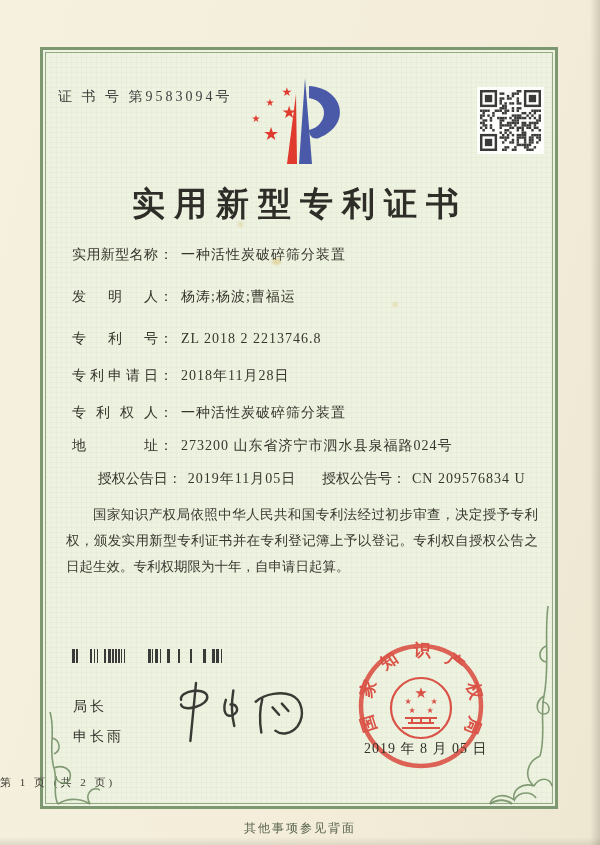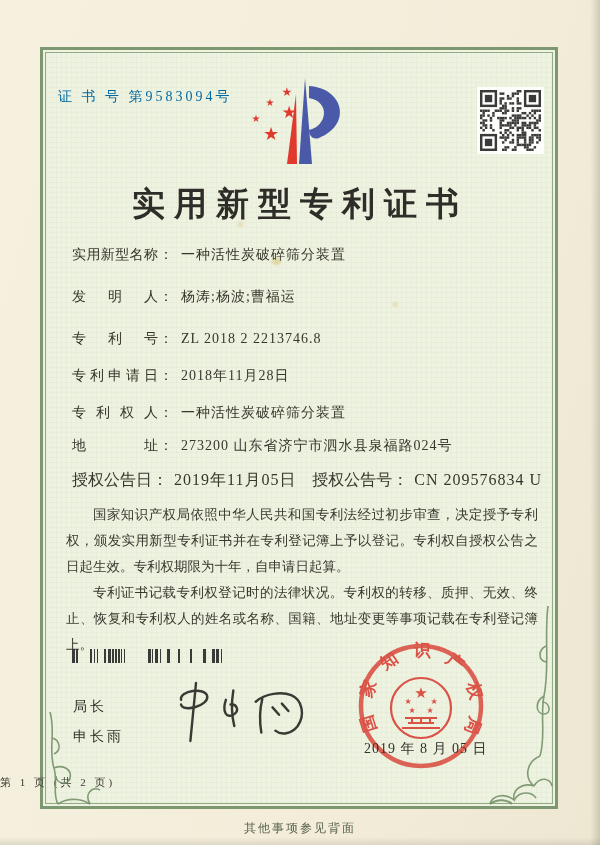--- a/index.html
+++ b/index.html
@@ -22,35 +22,35 @@
   .frame-inner{position:absolute;inset:2px;border:1px solid #93ab85;
     background:
       repeating-linear-gradient(90deg,rgba(140,170,120,.055) 0 1px,transparent 1px 5px),
       repeating-linear-gradient(0deg,rgba(140,170,120,.055) 0 1px,transparent 1px 5px);}
 
   .stain{position:absolute;border-radius:50%;filter:blur(1px);}
   .stain1{left:272px;top:258px;width:9px;height:7px;background:rgba(205,170,60,.35);}
   .stain2{left:238px;top:222px;width:5px;height:5px;background:rgba(205,170,60,.28);}
   .stain3{left:392px;top:302px;width:6px;height:5px;background:rgba(205,170,60,.22);}
 
-  .cert-no{position:absolute;left:58px;top:88px;font-size:14px;letter-spacing:3px;color:#0369a1;}
+  .cert-no{position:absolute;left:58px;top:88px;font-size:14px;letter-spacing:3px;color:#404040;}
 
   .logo{position:absolute;left:243px;top:74px;width:114px;height:94px;}
   .qr{position:absolute;left:477px;top:87px;width:67px;height:67px;background:#fdfdfb;padding:3px;box-sizing:border-box;}
   .qr svg{width:100%;height:100%;display:block;}
 
   .title{position:absolute;left:0;top:182px;width:600px;text-align:center;
     font-size:33px;font-weight:700;letter-spacing:9px;color:#2e2d28;}
 
   .field{position:absolute;left:72px;font-size:14px;color:#37362d;white-space:nowrap;}
   .flabel{display:inline-block;width:86px;text-align:justify;text-align-last:justify;-moz-text-align-last:justify;vertical-align:top;}
   .fcolon{display:inline-block;margin:0 2px 0 1px;}
   .fvalue{display:inline-block;margin-left:6px;letter-spacing:1px;}
   .f1{top:246px;} .f2{top:288px;} .f3{top:330px;} .f4{top:367px;} .f5{top:404px;} .f6{top:437px;}
-  .grant-row{position:absolute;left:72px;top:470px;width:470px;font-size:16px;color:#37362d;display:flex;}
+  .grant-row{position:absolute;left:72px;top:470px;width:470px;font-size:14px;color:#37362d;display:flex;text-align:center;}
   .grant-left{width:250px;white-space:nowrap;}
   .grant-right{white-space:nowrap;}
 
   .body-text{position:absolute;left:66px;top:502px;width:472px;
     font-size:13.5px;line-height:26px;color:#3a3930;text-align:justify;}
   .body-text p{margin:0;text-indent:2em;}
 
   .barcode{position:absolute;left:72px;top:649px;width:153px;height:14px;}
   .barcode svg{width:100%;height:100%;display:block;}
 
@@ -341,21 +341,20 @@
     <div class="grant-left">
       <span>授权公告日</span><span>：</span><span class="fvalue">2019年11月05日</span>
     </div>
     <div class="grant-right">
       <span>授权公告号</span><span>：</span><span class="fvalue">CN 209576834 U</span>
     </div>
   </div>
 
   <div class="body-text">
     <p>国家知识产权局依照中华人民共和国专利法经过初步审查，决定授予专利权，颁发实用新型专利证书并在专利登记簿上予以登记。专利权自授权公告之日起生效。专利权期限为十年，自申请日起算。</p>
-    <p>专利证书记载专利权登记时的法律状况。专利权的转移、质押、无效、终止、恢复和专利权人的姓名或名称、国籍、地址变更等事项记载在专利登记簿上。</p>
   </div>
 
   <div class="barcode">
     <svg id="barcode" viewBox="0 0 153 14" preserveAspectRatio="none" xmlns="http://www.w3.org/2000/svg">
         <rect x="0" y="0" width="3" height="14" fill="#3a3a38"></rect>
         <rect x="4" y="0" width="2" height="14" fill="#3a3a38"></rect>
         <rect x="18" y="0" width="2" height="14" fill="#3a3a38"></rect>
         <rect x="22" y="0" width="1" height="14" fill="#3a3a38"></rect>
         <rect x="25" y="0" width="1" height="14" fill="#3a3a38"></rect>
         <rect x="32" y="0" width="2" height="14" fill="#3a3a38"></rect>

